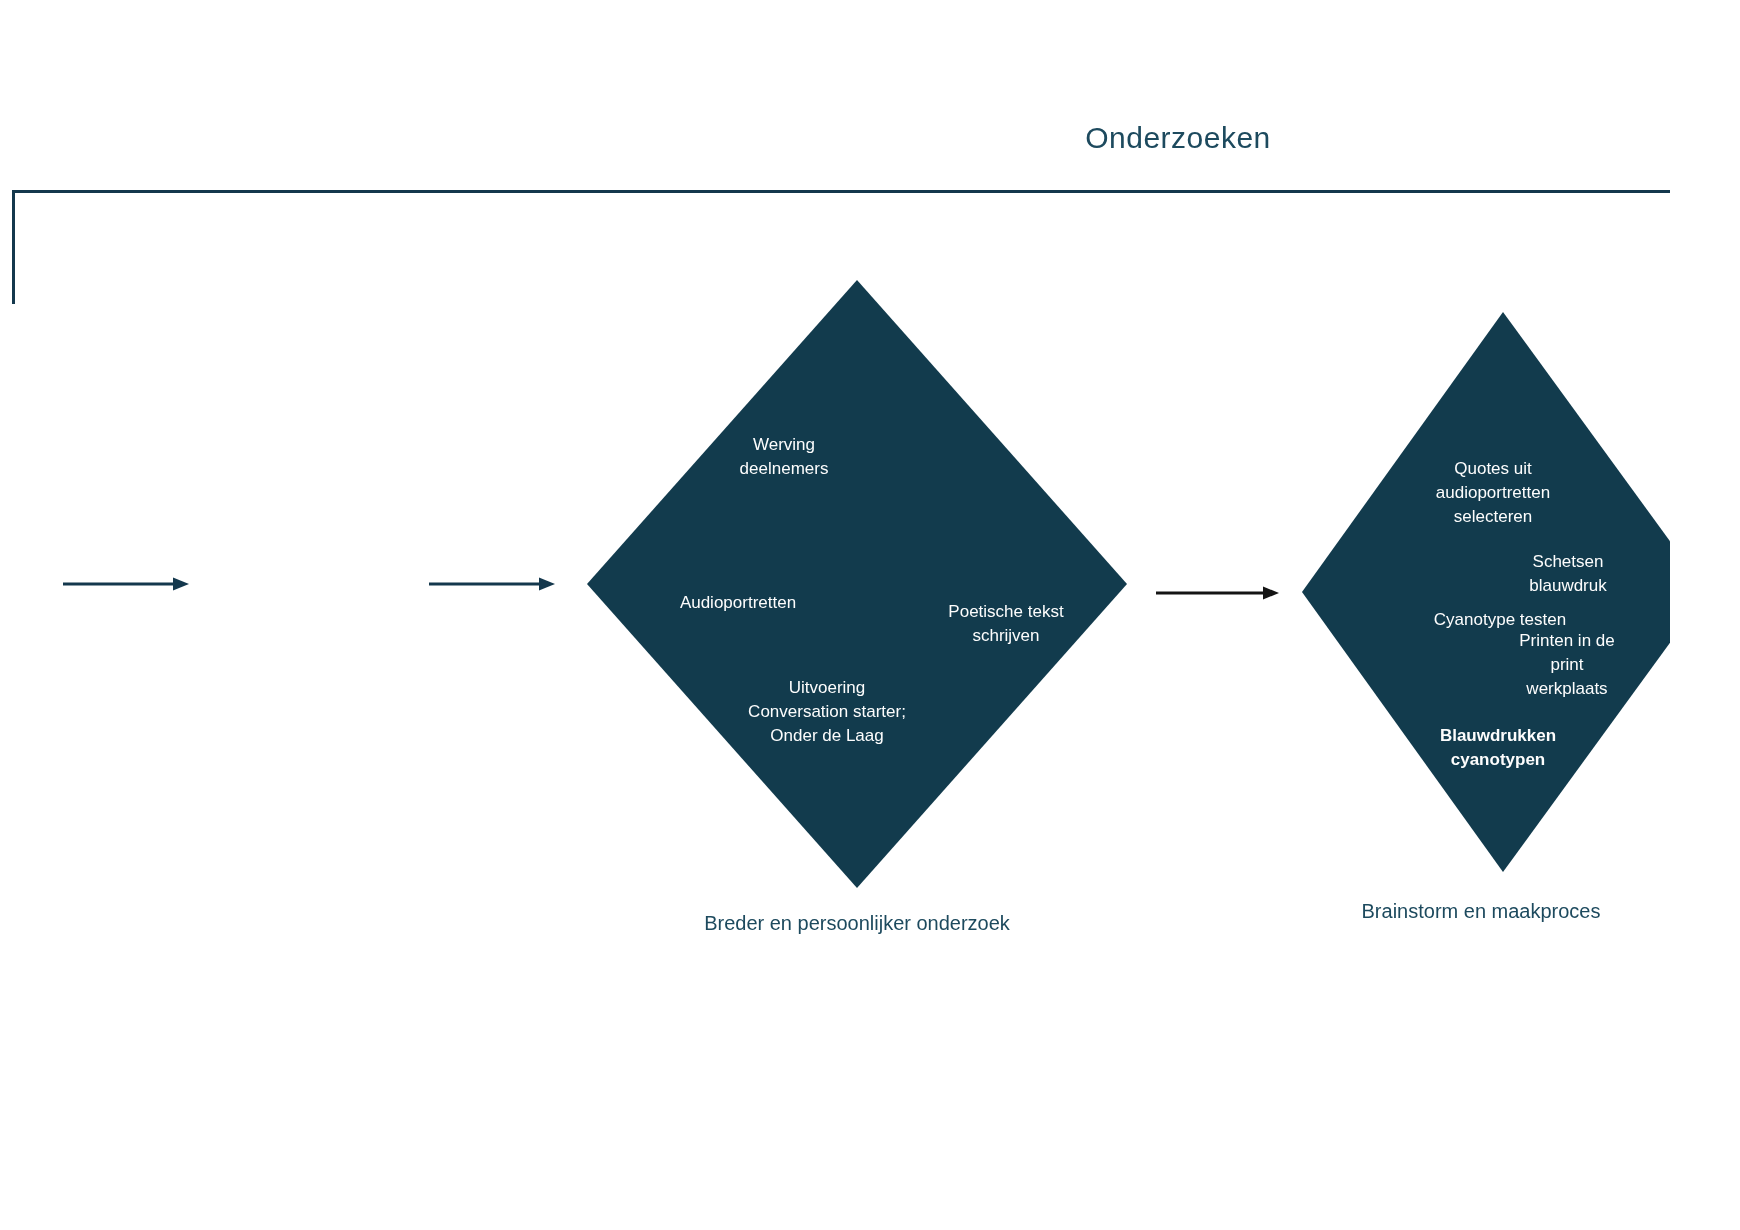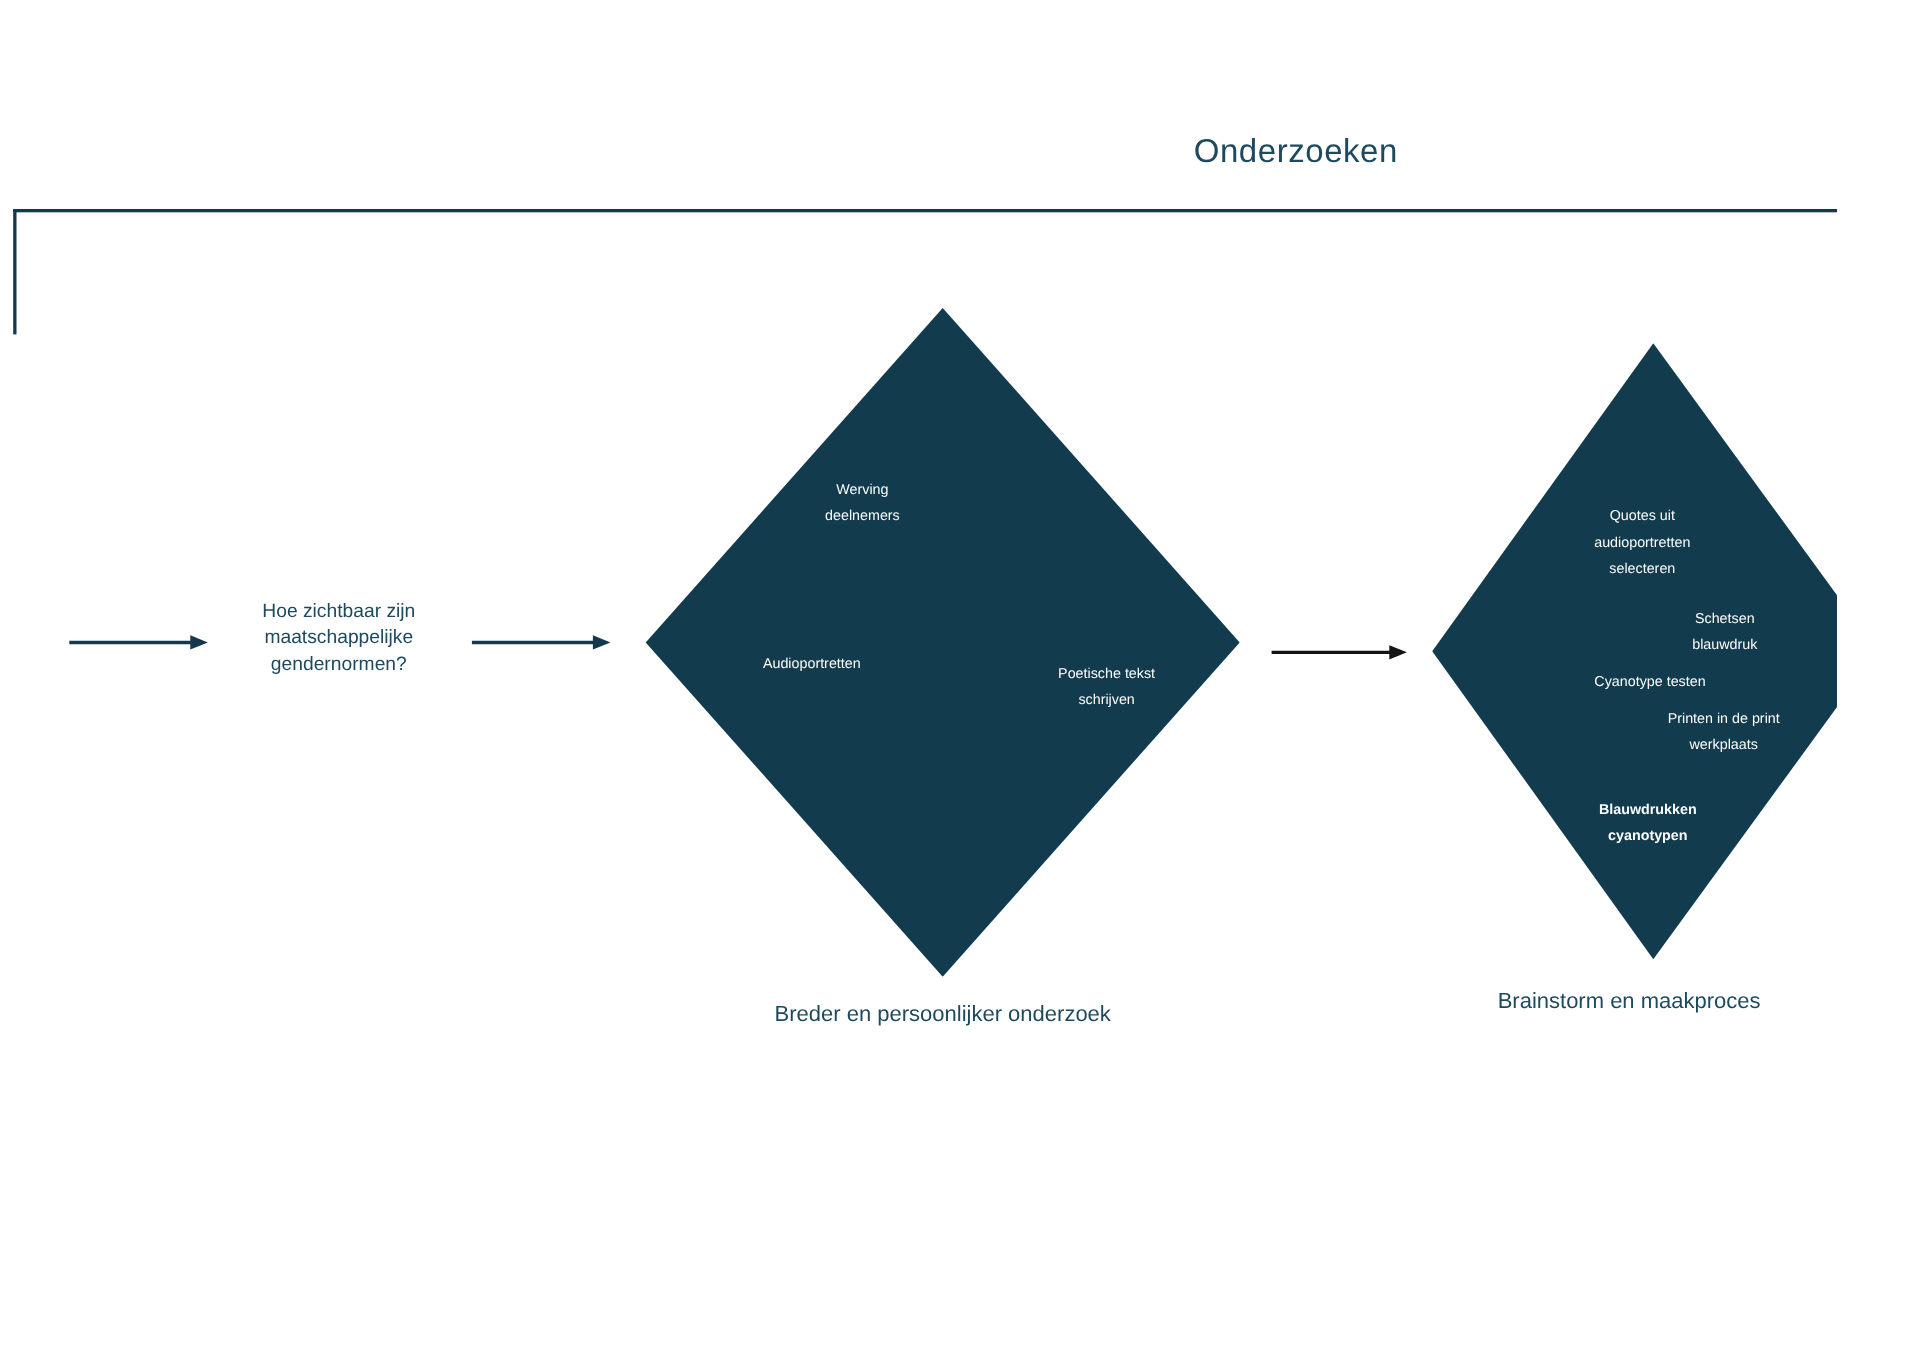--- a/index.html
+++ b/index.html
@@ -44,21 +44,21 @@
     color:var(--text_dark);
     font-size:17.5px;
     line-height:24px;
     text-align:center;
     white-space:pre-line;
   }
   .dtext{
     position:absolute;
     transform:translate(-50%,-50%);
     color:var(--text_light);
-    font-size:13px;
+    font-size:17px;
     line-height:24px;
     text-align:center;
     white-space:pre-line;
   }
   .caption{
     position:absolute;
     transform:translate(-50%,-50%);
     color:var(--text_dark);
     font-size:20px;
     white-space:nowrap;
@@ -72,38 +72,38 @@
   <h1 class="title">Onderzoeken</h1>
 
   <div class="hline"></div>
   <div class="vline"></div>
 
   <svg class="arrow teal" style="left:62px;top:576px;" width="128" height="16" viewBox="0 0 128 16">
     <line x1="1" y1="8" x2="113" y2="8" stroke="currentColor" stroke-width="3.2"></line>
     <polygon points="111,1.5 127,8 111,14.5" fill="currentColor"></polygon>
   </svg>
 
-  <div class="question" style="left:308px;top:579px;">Hoe zichtbaar zijn
-maatschappelijke
-gendernormen?</div>
 
   <svg class="arrow teal" style="left:428px;top:576px;" width="128" height="16" viewBox="0 0 128 16">
     <line x1="1" y1="8" x2="113" y2="8" stroke="currentColor" stroke-width="3.2"></line>
     <polygon points="111,1.5 127,8 111,14.5" fill="currentColor"></polygon>
   </svg>
 
   <svg class="diamond" style="left:587px;top:280px;" width="540" height="608" viewBox="0 0 540 608">
     <polygon points="270,0 540,304 270,608 0,304" fill="currentColor"></polygon>
   </svg>
 
   <div class="dtext" style="left:784px;top:457px;">Werving
 deelnemers</div>
   <div class="dtext" style="left:738px;top:603px;">Audioportretten</div>
   <div class="dtext" style="left:1006px;top:624px;">Poetische tekst
 schrijven</div>
+  <div class="dtext" style="left:827px;top:712px;">Uitvoering
+Conversation starter;
+Onder de Laag</div>
 
   <div class="caption" style="left:857px;top:923px;">Breder en persoonlijker onderzoek</div>
 
   <svg class="arrow black" style="left:1155px;top:585px;" width="125" height="16" viewBox="0 0 125 16">
     <line x1="1" y1="8" x2="110" y2="8" stroke="currentColor" stroke-width="3"></line>
     <polygon points="108,1.5 124,8 108,14.5" fill="currentColor"></polygon>
   </svg>
 
   <svg class="diamond" style="left:1302px;top:312px;" width="405" height="560" viewBox="0 0 405 560">
     <polygon points="201,0 405,280 201,560 0,280" fill="currentColor"></polygon>

